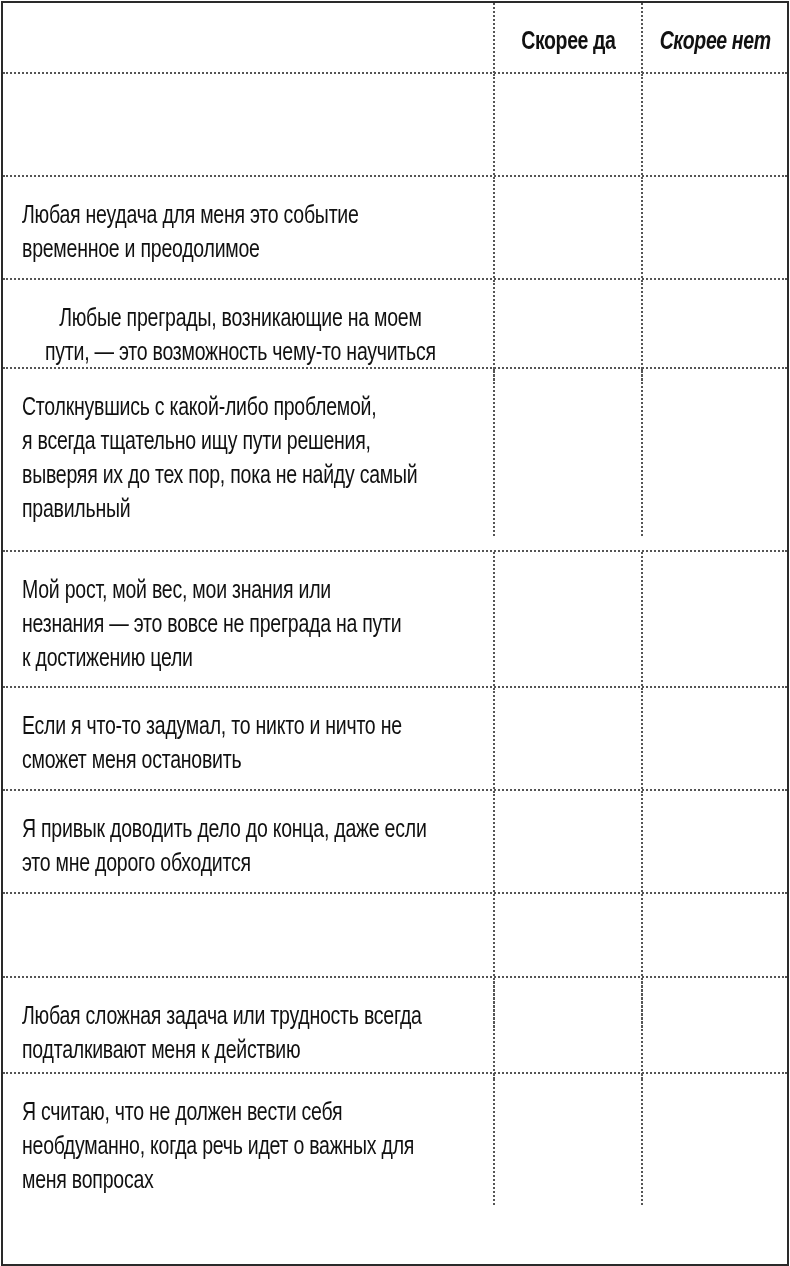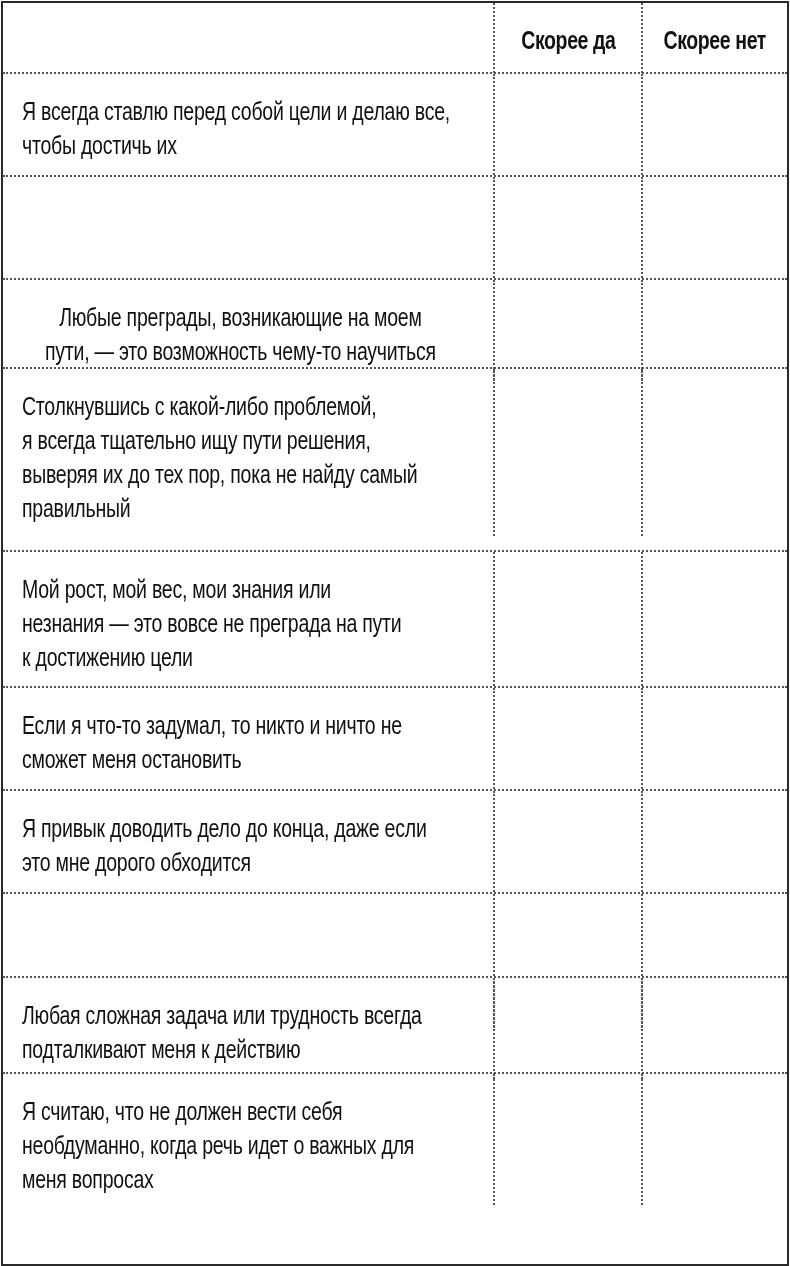--- a/index.html
+++ b/index.html
@@ -46,20 +46,21 @@
   }
   .cell.yes {
     left: 490px;
     width: 148px;
     border-left: 2px dotted #555555;
   }
   .cell.no {
     left: 638px;
     width: 146px;
     border-left: 2px dotted #555555;
+    font-style: italic;
   }
   .header-label {
     position: absolute;
     top: 22px;
     left: 0;
     right: 0;
     text-align: center;
     font-weight: bold;
     font-size: 25px;
     line-height: 30px;
@@ -95,29 +96,29 @@
     </div>
     <div class="cell yes">
       <div class="header-label"><span>Скорее да</span></div>
     </div>
     <div class="cell no">
       <div class="header-label"><span>Скорее нет</span></div>
     </div>
   </div>
 
   <div class="row" style="top:69px; height:103px;">
-    <div class="cell statement">
-      <div class="statement-text">Я всегда ставлю перед собой цели и делаю все,
-чтобы достичь их</div>
-    </div>
     <div class="cell yes"><span></span></div>
     <div class="cell no"><span></span></div>
   </div>
 
   <div class="row" style="top:172px; height:103px;">
+    <div class="cell statement">
+      <div class="statement-text">Любая неудача для меня это событие
+временное и преодолимое</div>
+    </div>
     <div class="cell yes"><span></span></div>
     <div class="cell no"><span></span></div>
   </div>
 
   <div class="row" style="top:275px; height:103px;text-align:center;">
     <div class="cell statement">
       <div class="statement-text">Любые преграды, возникающие на моем
 пути, — это возможность чему-то научиться</div>
     </div>
     <div class="cell yes"><span></span></div>

